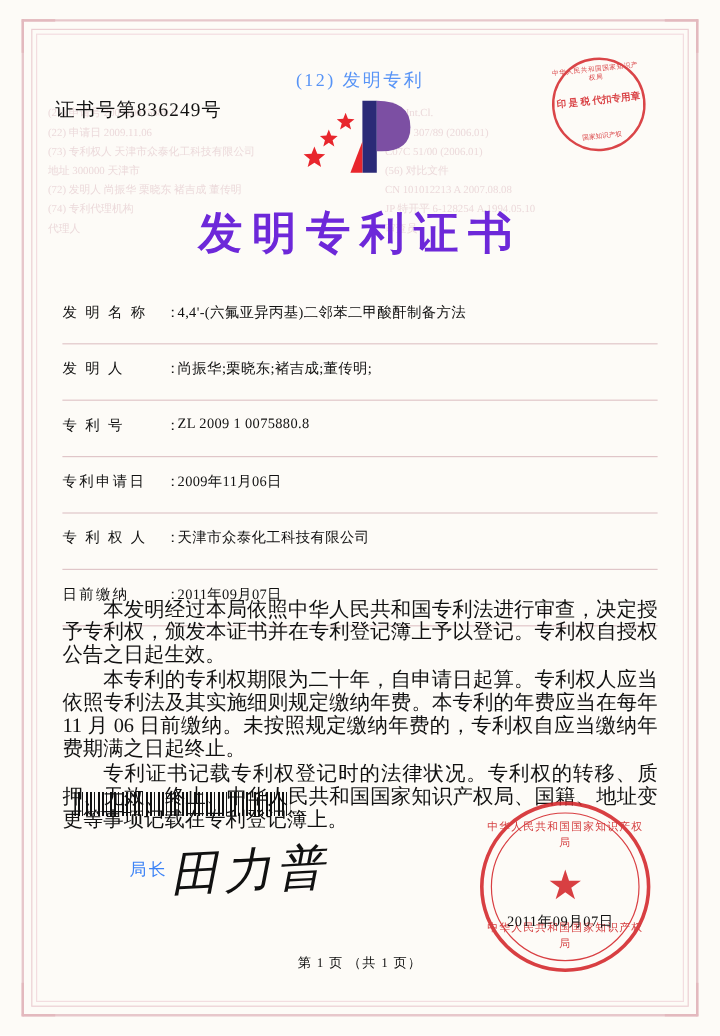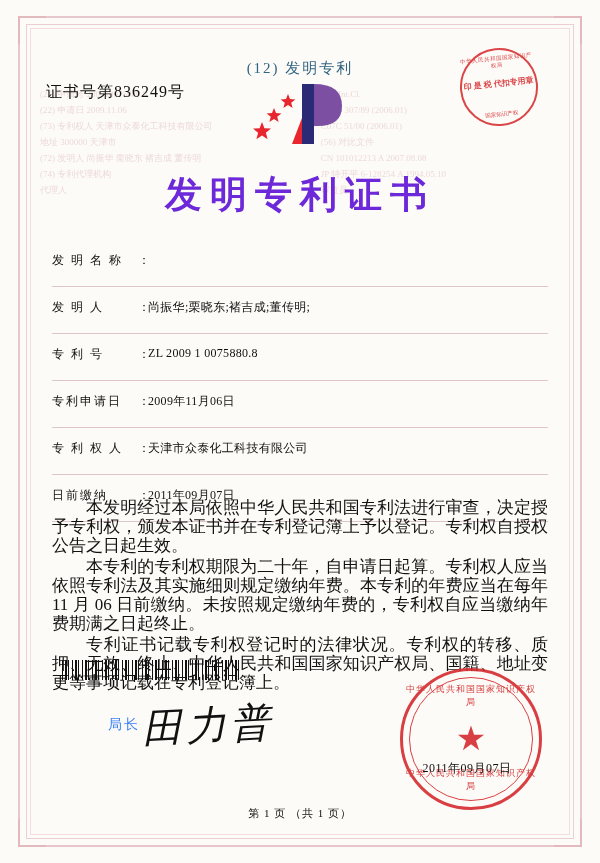--- a/index.html
+++ b/index.html
@@ -61,21 +61,21 @@
     pointer-events: none;
     user-select: none;
     opacity: 0.85;
     white-space: pre-wrap;
   }
   .ghost-title {
     position: absolute;
     left: 0; right: 0; top: 0;
     text-align: center;
     font-size: 15px;
-    color: #0c4a6e;
+    color: #3b82f6;
     letter-spacing: 2px;
   }
   .ghost-col-l { position: absolute; left: 0; top: 26px; width: 46%; }
   .ghost-col-r { position: absolute; right: 0; top: 26px; width: 46%; text-align: left; }
 
   
   .stamp-top {
     position: absolute;
     right: 62px;
     top: 48px;
@@ -285,21 +285,21 @@
     text-align: center;
     font-size: 12px;
     color: #111;
     letter-spacing: 0.5px;
   }
 
   
   .footer {
     position: absolute;
     left: 0; right: 0;
-    bottom: 42px;
+    bottom: 53px;
     text-align: center;
     font-size: 11px;
     color: #111;
     letter-spacing: 1px;
   }
 </style>
 </head>
 <body>
 
 <div class="page">
@@ -353,20 +353,21 @@
       <path d="M62 72 L52 72 L62 46 Z" fill="#e8262d"></path>
     </svg>
   </div>
 
   <div class="main-title">发明专利证书</div>
 
   <div class="fields">
     <div class="field-row">
       <span class="label">发 明 名 称</span>
       <span class="colon">：</span>
+      <span class="value">4,4'-(六氟亚异丙基)二邻苯二甲酸酐制备方法</span>
     </div>
     <div class="field-row">
       <span class="label">发 明 人</span>
       <span class="colon">：</span>
       <span class="value">尚振华;栗晓东;褚吉成;董传明;</span>
     </div>
     <div class="field-row">
       <span class="label">专 利 号</span>
       <span class="colon">：</span>
       <span class="value">ZL 2009 1 0075880.8</span>

